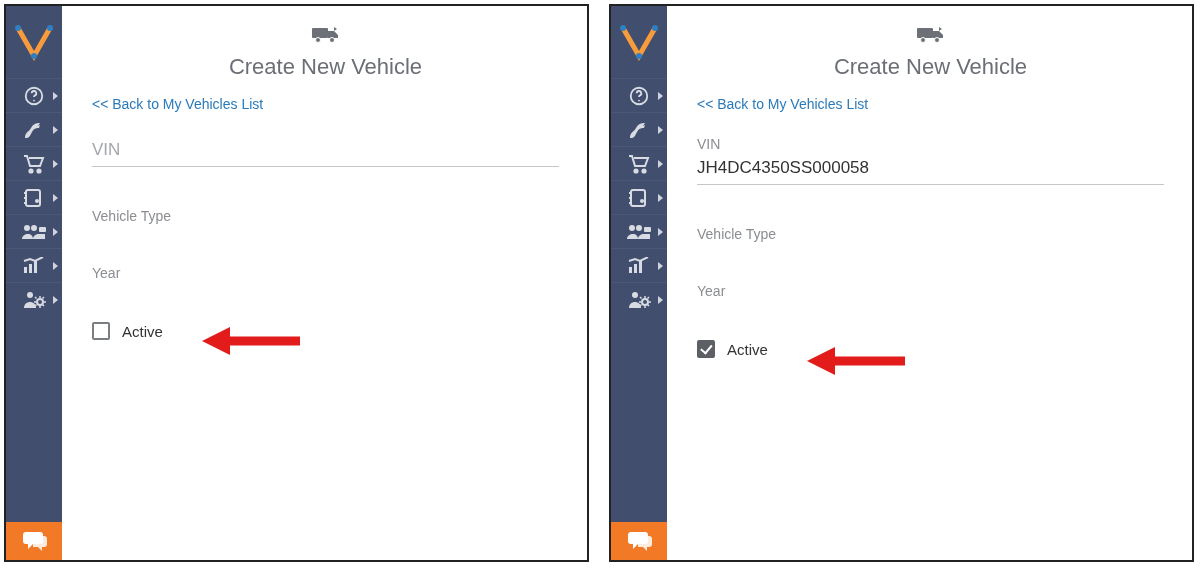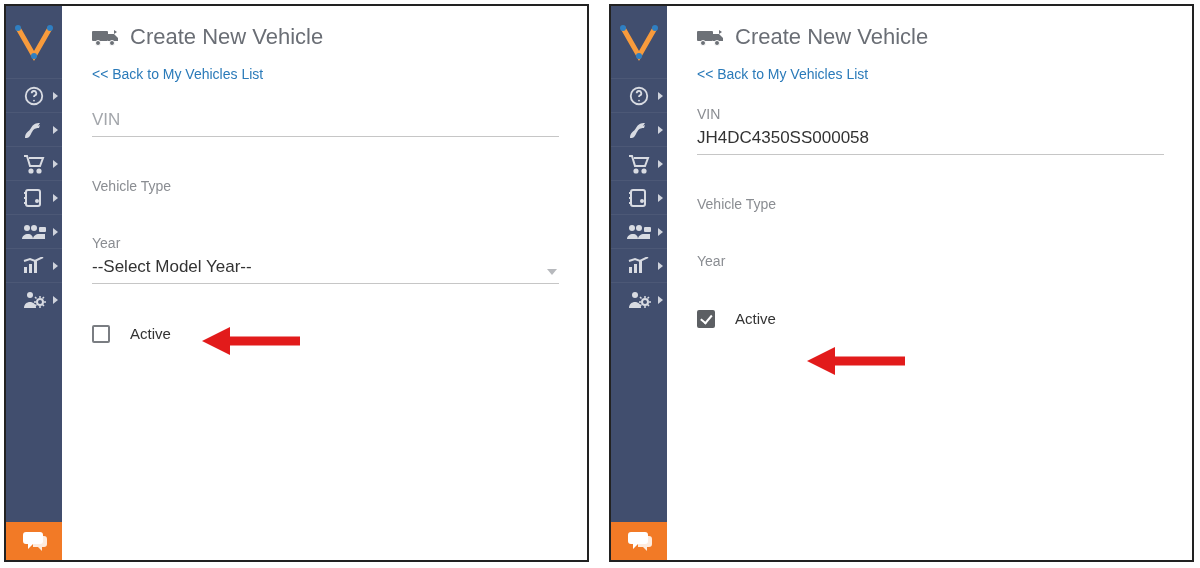--- a/index.html
+++ b/index.html
@@ -76,20 +76,21 @@
   .header {
     margin-bottom: 24px;
   }
   .title-row {
     display: flex;
     align-items: center;
     gap: 10px;
     color: #6a6e75;
     font-size: 22px;
     font-weight: 400;
+    flex-direction: column;
   }
   .back-link {
     color: #2a7ab9;
     font-size: 14px;
     margin-top: 16px;
     cursor: pointer;
   }
 
   .field {
     margin-bottom: 41px;
@@ -120,22 +121,22 @@
     position: absolute;
     right: 2px;
     top: 50%;
     width: 0; height: 0;
     border-left: 5px solid transparent;
     border-right: 5px solid transparent;
     border-top: 6px solid #b7b9bd;
   }
   .checkbox-row {
     display: flex;
-    align-items: flex-start;
-    gap: 20px;
+    align-items: center;
+    gap: 12px;
     margin-top: 6px;
   }
   .cbox {
     width: 18px; height: 18px;
     border: 2px solid #7a7d82;
     border-radius: 2px;
     display: inline-flex;
     align-items: center;
     justify-content: center;
     cursor: pointer;
@@ -262,23 +263,20 @@
     <div class="field">
       <input class="input-line" placeholder="VIN" style="">
     </div>
 
     <div class="field">
       <div class="field-label">Vehicle Type</div>
     </div>
 
     <div class="field">
       <div class="field-label">Year</div>
-      <div class="select-line">
-        <input class="input-line" readonly="" value="--Select Model Year--" style="">
-      </div>
     </div>
 
     <div class="checkbox-row">
       <span class="cbox"></span>
       <span class="check-label">Active</span>
     </div>
   </div>
 
   <svg class="arrow" style="left:196px; top:318px;" width="100" height="34" viewBox="0 0 100 34">
     <line x1="98" y1="17" x2="22" y2="17" stroke="#e21b1b" stroke-width="9"></line>

